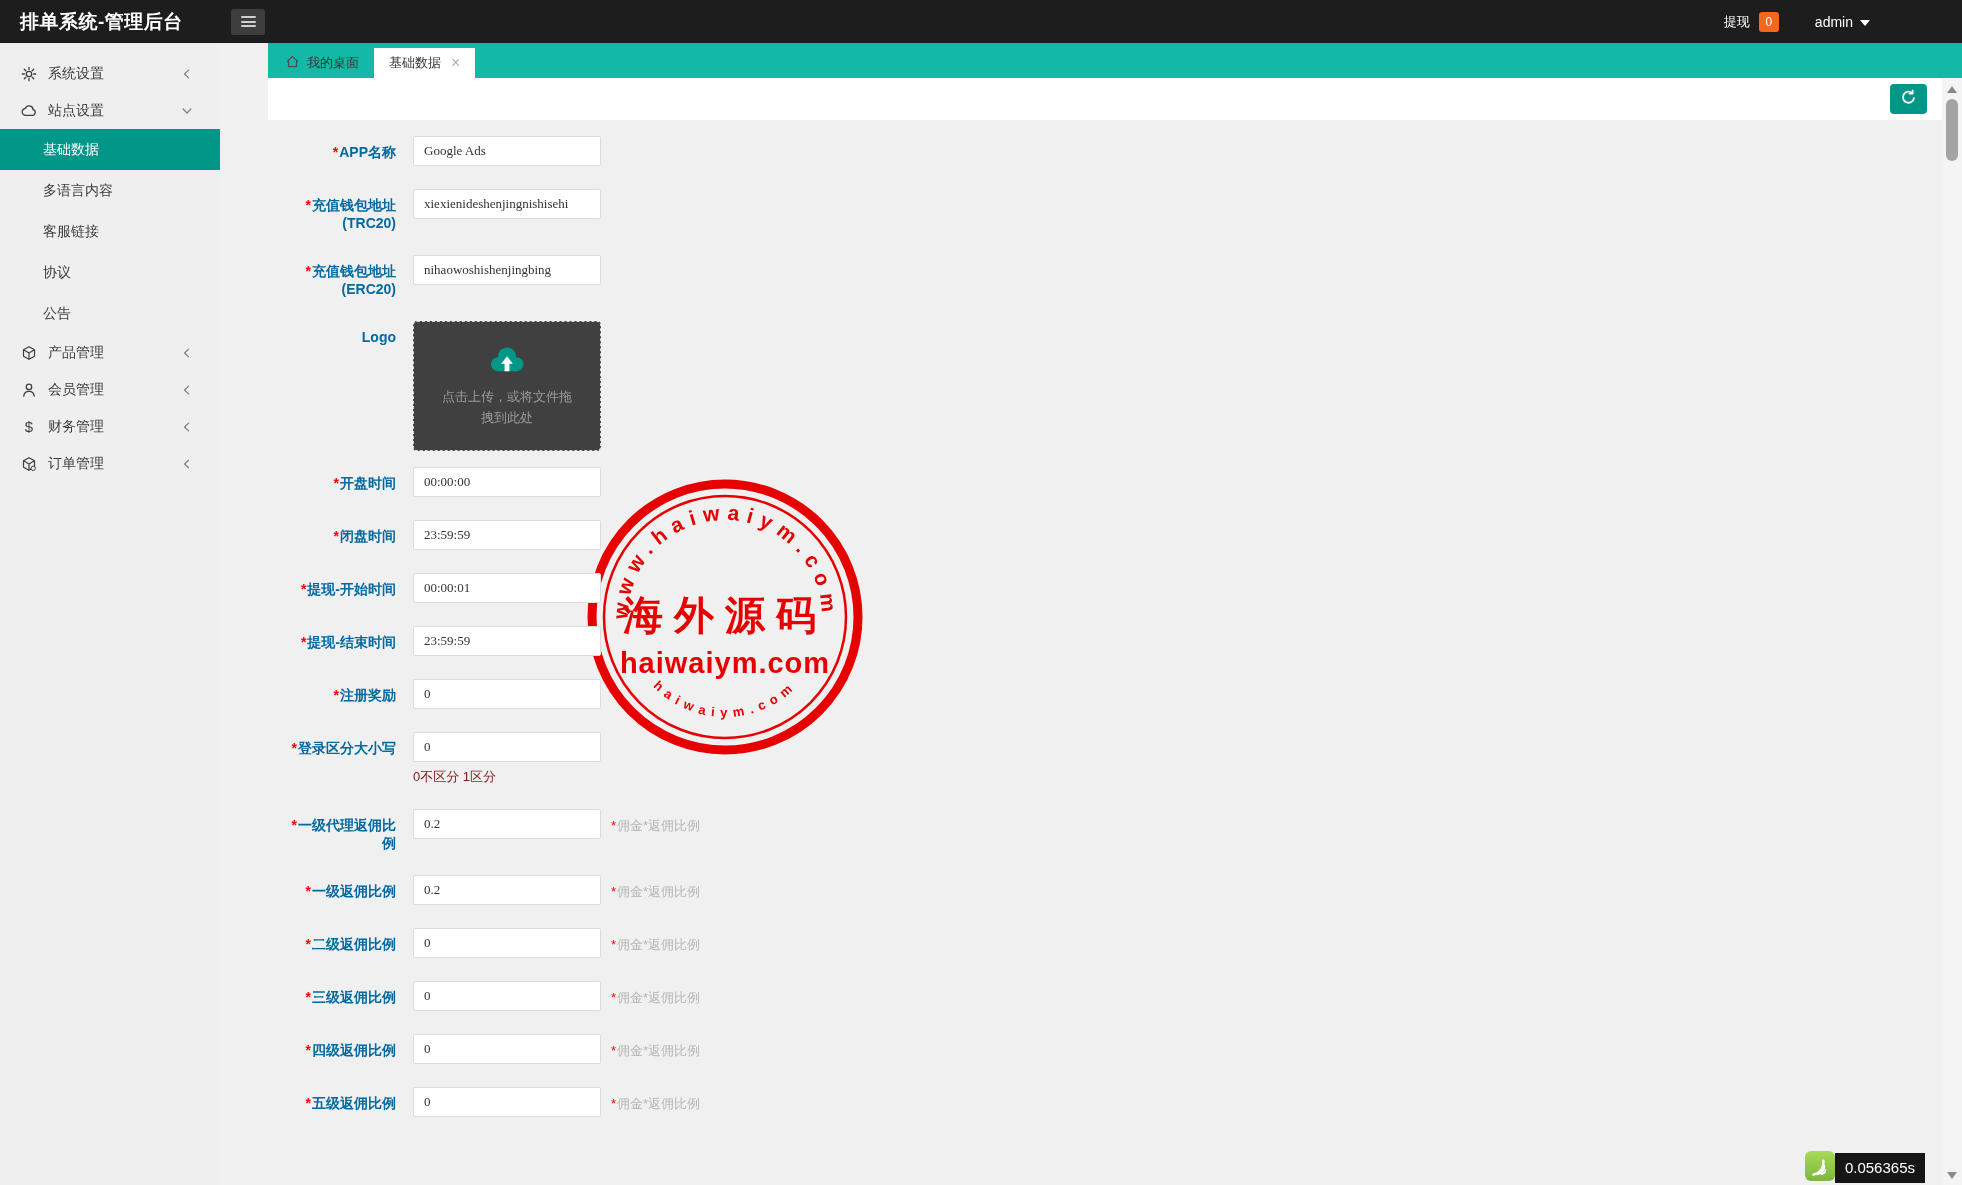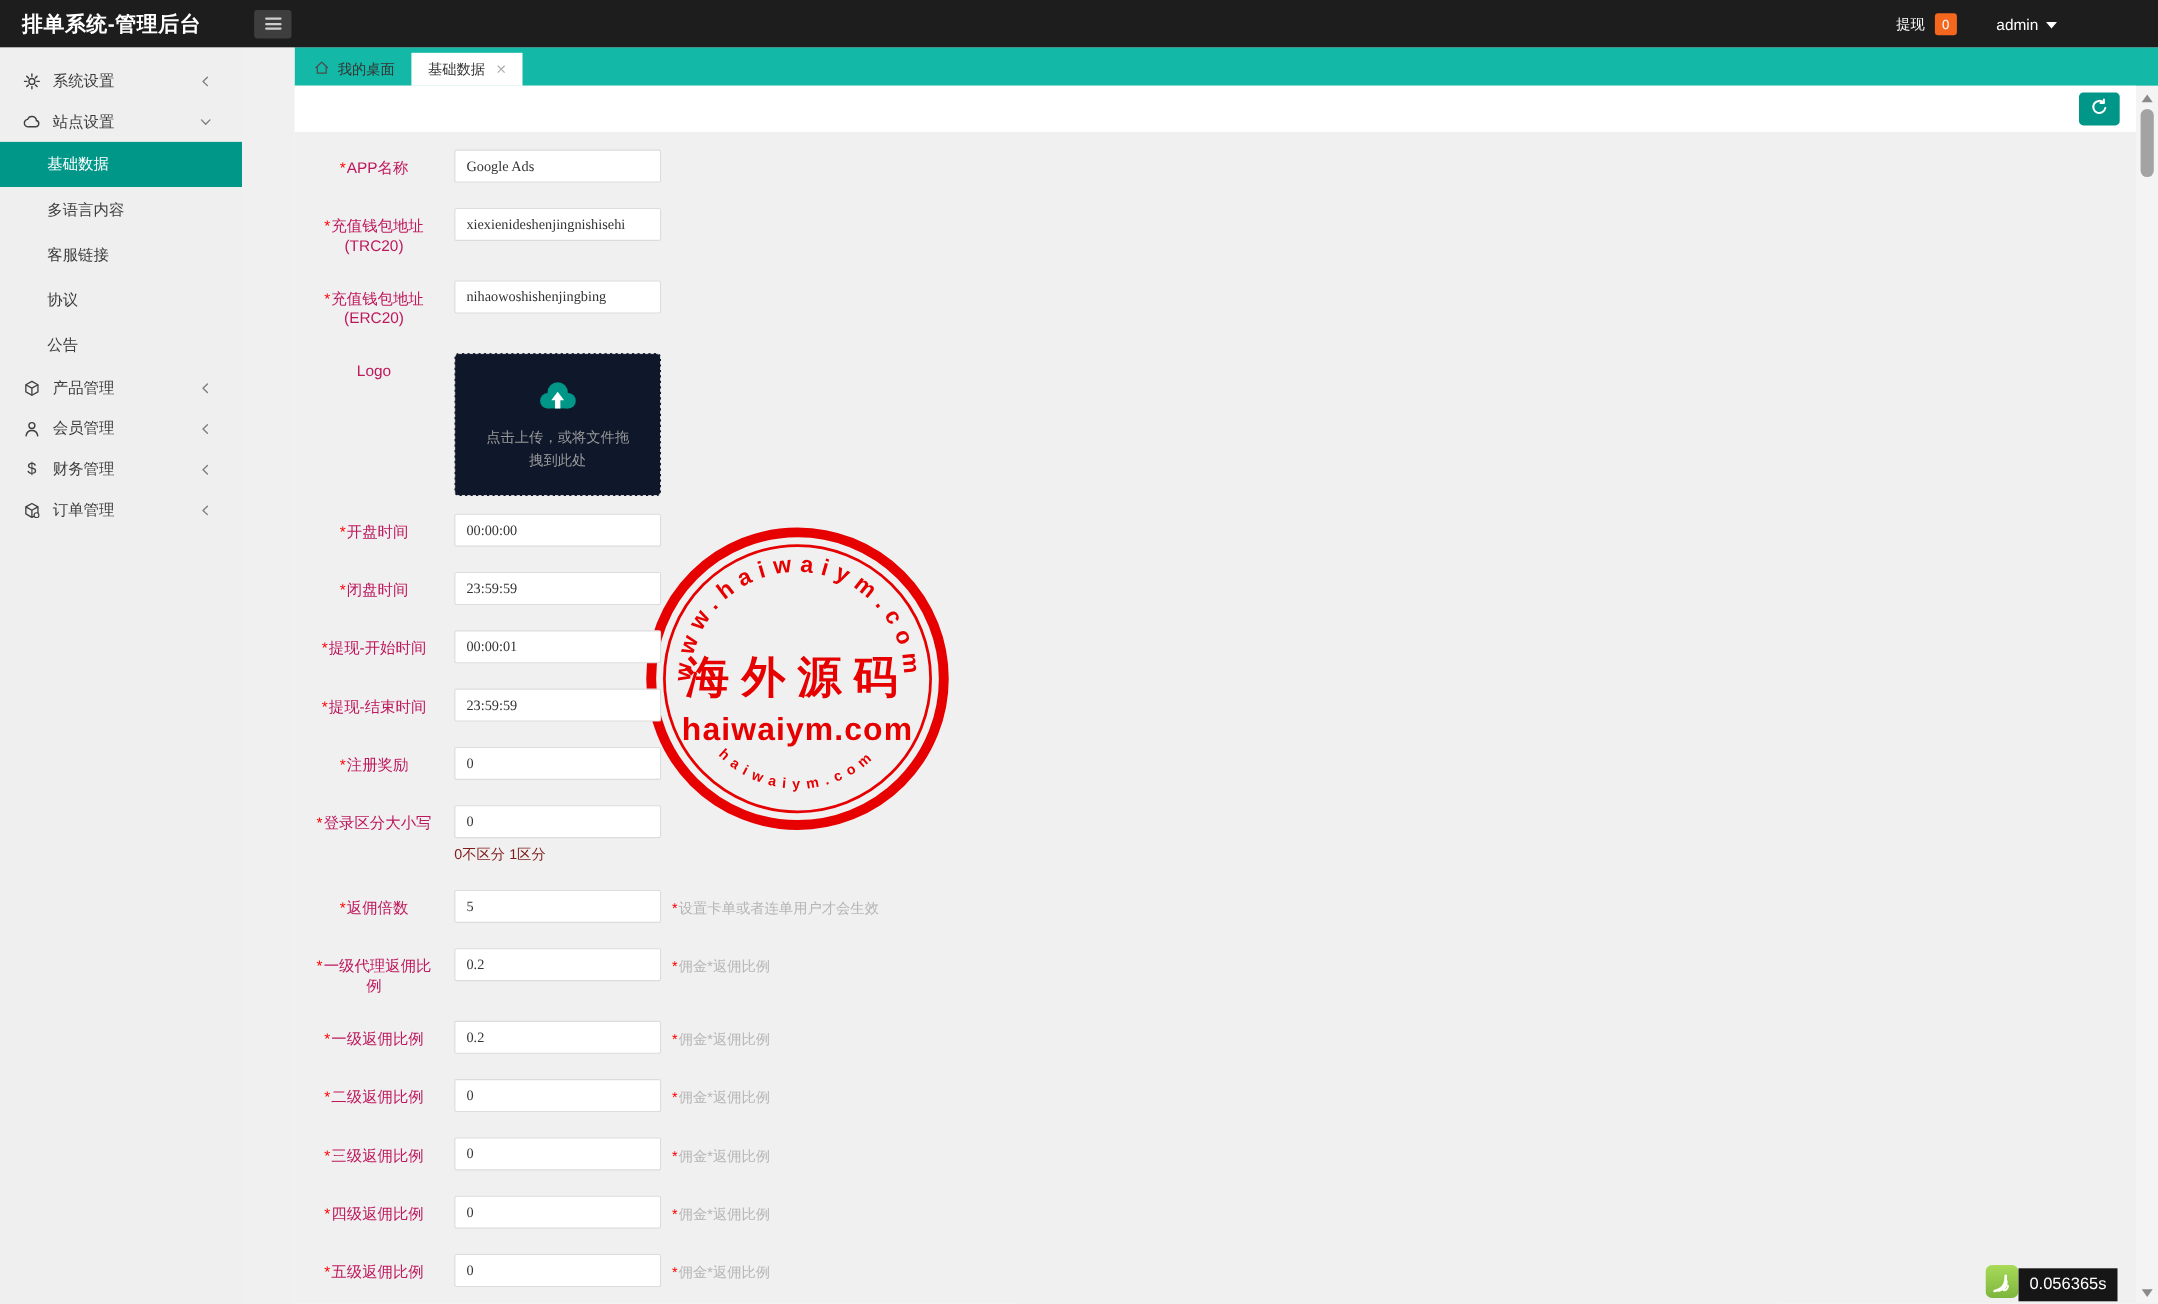--- a/index.html
+++ b/index.html
@@ -42,30 +42,30 @@
   .content { flex:1; margin-right:20px; background:#fff; position:relative; display:flex; flex-direction:column; min-height:0; }
   .toolbar { height:42px; background:#fff; position:relative; flex:none; }
   .refresh-btn { position:absolute; right:15px; top:6px; width:37px; height:30px; background:#009688; border:none;
     border-radius:4px; display:flex; align-items:center; justify-content:center; cursor:pointer; }
   .form-area { flex:1; background:#f0f0f0; position:relative; padding-top:16px; overflow:hidden; }
 
   
   #form-rows { position:relative; z-index:1; }
   .form-row { display:flex; margin-bottom:23px; min-height:30px; }
   .form-row.logo-row { margin-bottom:16px; }
-  .form-label { width:112px; margin-left:16px; text-align:center; font-size:14px; color:#be185d; line-height:18px; padding-top:7px; }
+  .form-label { width:112px; margin-left:16px; text-align:right; font-size:14px; color:#0369a1; line-height:18px; padding-top:7px;font-weight:bold; }
   .form-label.required::before { content:"*"; color:#f00; margin-right:1px; }
   .lbl-sub { display:block; }
   .form-field { margin-left:17px; }
   .form-input { width:188px; height:30px; background:#fff; border:1px solid #dcdcdc; border-radius:2px;
     padding:0 10px; font-size:13px; color:#333; font-family:Liberation Serif, serif; }
   .below-hint { margin-top:6px; font-size:13px; color:#7f1d1d; }
   .form-hint { margin-left:10px; padding-top:8px; font-size:13px; color:#b5b5b5; }
   .form-hint::before { content:"*"; color:#f00; margin-right:1px; }
-  .upload-box { width:188px; height:130px; background:#0f172a; border:1px dashed #d8d8d8; border-radius:4px;
+  .upload-box { width:188px; height:130px; background:#404040; border:1px dashed #d8d8d8; border-radius:4px;
     text-align:center; padding-top:22px; cursor:pointer; }
   .upload-text { margin-top:6px; font-size:13px; color:#9a9a9a; line-height:21px; padding:0 26px; }
 
   
   .stamp { position:absolute; left:316px; top:356px; z-index:0; }
   .stamp-arc-top { font-size:21px; font-weight:bold; letter-spacing:7px; fill:#e60000; font-family:"Liberation Sans", sans-serif; }
   .stamp-cn { font-size:40px; font-weight:bold; letter-spacing:11px; fill:#e60000; font-family:"Liberation Serif", serif; }
   .stamp-en { font-size:29px; font-weight:bold; letter-spacing:1px; fill:#e60000; font-family:"Liberation Sans", sans-serif; }
   .stamp-arc-bottom { font-size:13px; font-weight:bold; letter-spacing:6px; fill:#e60000; font-family:"Liberation Sans", sans-serif; }
 
@@ -279,25 +279,20 @@
             </div>
             <div class="form-row">
               <div class="form-label required"><span class="lbl-main">注册奖励</span></div>
               <div class="form-field"><input class="form-input" type="text" value="0" style=""></div>
             </div>
             <div class="form-row">
               <div class="form-label required"><span class="lbl-main">登录区分大小写</span></div>
               <div class="form-field"><input class="form-input" type="text" value="0" style=""><div class="below-hint">0不区分 1区分</div></div>
             </div>
             <div class="form-row">
-              <div class="form-label required"><span class="lbl-main">返佣倍数</span></div>
-              <div class="form-field"><input class="form-input" type="text" value="5" style=""></div>
-              <div class="form-hint"><span>设置卡单或者连单用户才会生效</span></div>
-            </div>
-            <div class="form-row">
               <div class="form-label required"><span class="lbl-main">一级代理返佣比例</span></div>
               <div class="form-field"><input class="form-input" type="text" value="0.2" style=""></div>
               <div class="form-hint"><span>佣金*返佣比例</span></div>
             </div>
             <div class="form-row">
               <div class="form-label required"><span class="lbl-main">一级返佣比例</span></div>
               <div class="form-field"><input class="form-input" type="text" value="0.2" style=""></div>
               <div class="form-hint"><span>佣金*返佣比例</span></div>
             </div>
             <div class="form-row">

